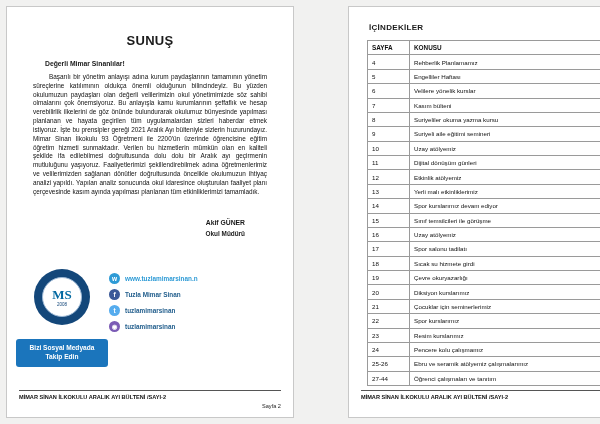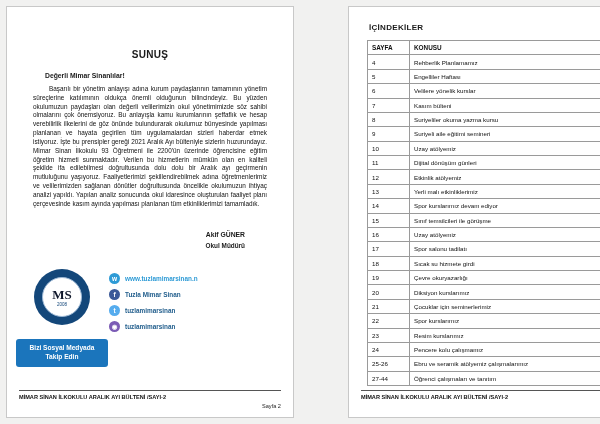--- a/index.html
+++ b/index.html
@@ -5,32 +5,32 @@
   * { margin:0; padding:0; box-sizing:border-box; }
   html,body { width:600px; height:424px; overflow:hidden; }
   body { background:#f1f1f0; font-family:"Liberation Sans", sans-serif; color:#1a1a1a; position:relative; }
 
   .page { position:absolute; top:6px; width:288px; height:412px; background:#ffffff; border:1px solid #c8c8c8; }
   .page-left  { left:6px; }
   .page-right { left:306px;margin-left:42px; }
 
   
   .lp-inner { position:relative; width:100%; height:100%; padding:20px 26px 0 26px; }
-  .sunus-title { text-align:center; font-weight:bold; font-size:10px; margin-top:22px; letter-spacing:.3px; }
+  .sunus-title { text-align:center; font-weight:bold; font-size:13px; margin-top:6px; letter-spacing:.3px; }
   .salutation { font-weight:bold; font-size:6.8px; margin-top:12px; text-indent:12px; }
   .body-text { margin-top:6px; font-size:6.4px; line-height:1.38; text-align:justify; text-indent:16px; color:#111; }
   .signature { margin-top:22px; text-align:right; padding-right:22px; }
   .signature .name { font-weight:bold; font-size:6.8px; }
   .signature .role { font-weight:bold; font-size:6.4px; margin-top:4px; }
 
   .branding { position:absolute; left:24px; top:262px; display:flex; }
   .logo-wrap { width:62px; display:flex; flex-direction:column; align-items:center; }
   .logo { width:56px; height:56px; border-radius:50%; background:#13477a; display:flex; align-items:center; justify-content:center; }
   .logo-inner { width:40px; height:40px; border-radius:50%; background:#ffffff; display:flex; flex-direction:column; align-items:center; justify-content:center; border:1px solid #9db9d6; }
-  .logo-ms { font-weight:bold; font-size:13px; color:#0f172a; line-height:1; font-family:"Liberation Serif", serif; }
+  .logo-ms { font-weight:bold; font-size:13px; color:#0369a1; line-height:1; font-family:"Liberation Serif", serif; }
   .logo-year { font-size:4.5px; color:#13477a; margin-top:1px; }
   .follow-box { margin-top:14px; background:#1b75bc; color:#ffffff; font-weight:bold; font-size:6.6px; text-align:center; padding:5px 6px; border-radius:3px; width:92px; line-height:1.35; }
 
   .social { margin-left:16px; margin-top:4px; display:flex; flex-direction:column; gap:5px; }
   .social-row { display:flex; align-items:center; gap:5px; }
   .s-icon { width:11px; height:11px; border-radius:50%; color:#ffffff; font-size:6.5px; font-weight:bold; display:flex; align-items:center; justify-content:center; flex:0 0 auto; }
   .s-web { background:#2e9bd6; }
   .s-fb  { background:#3b5998; }
   .s-tw  { background:#55acee; }
   .s-ig  { background:#7b5bb5; }

